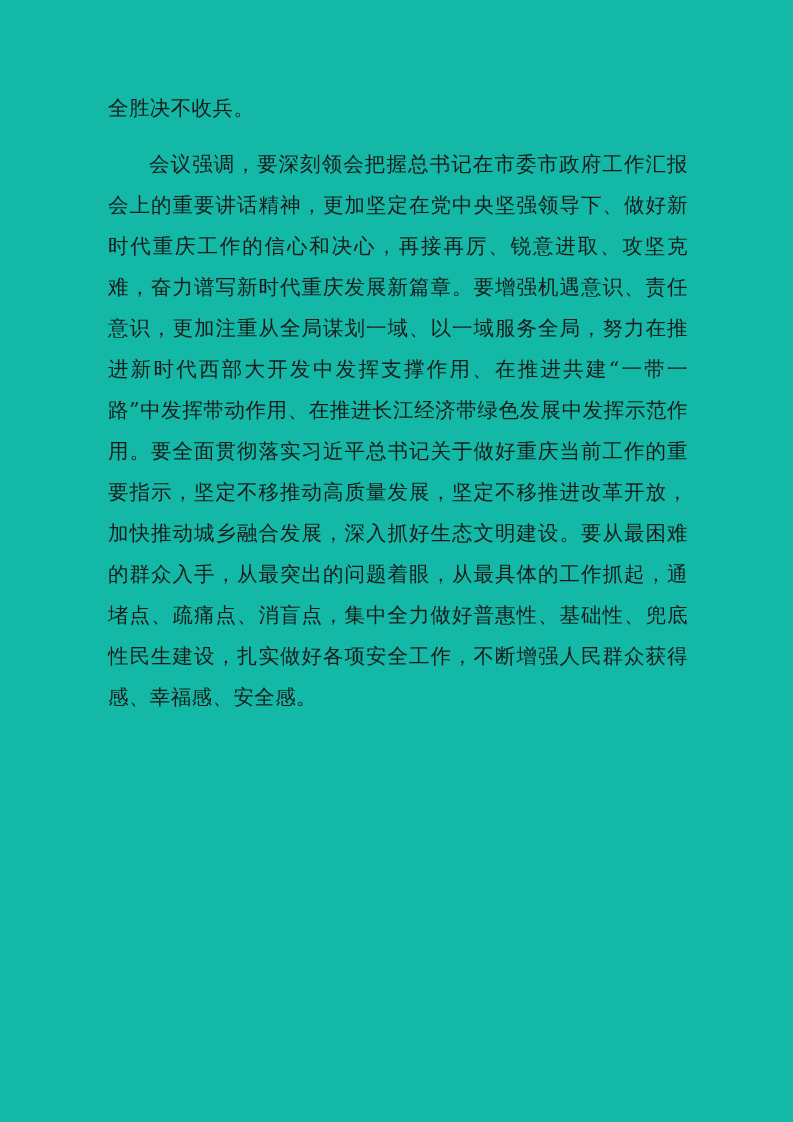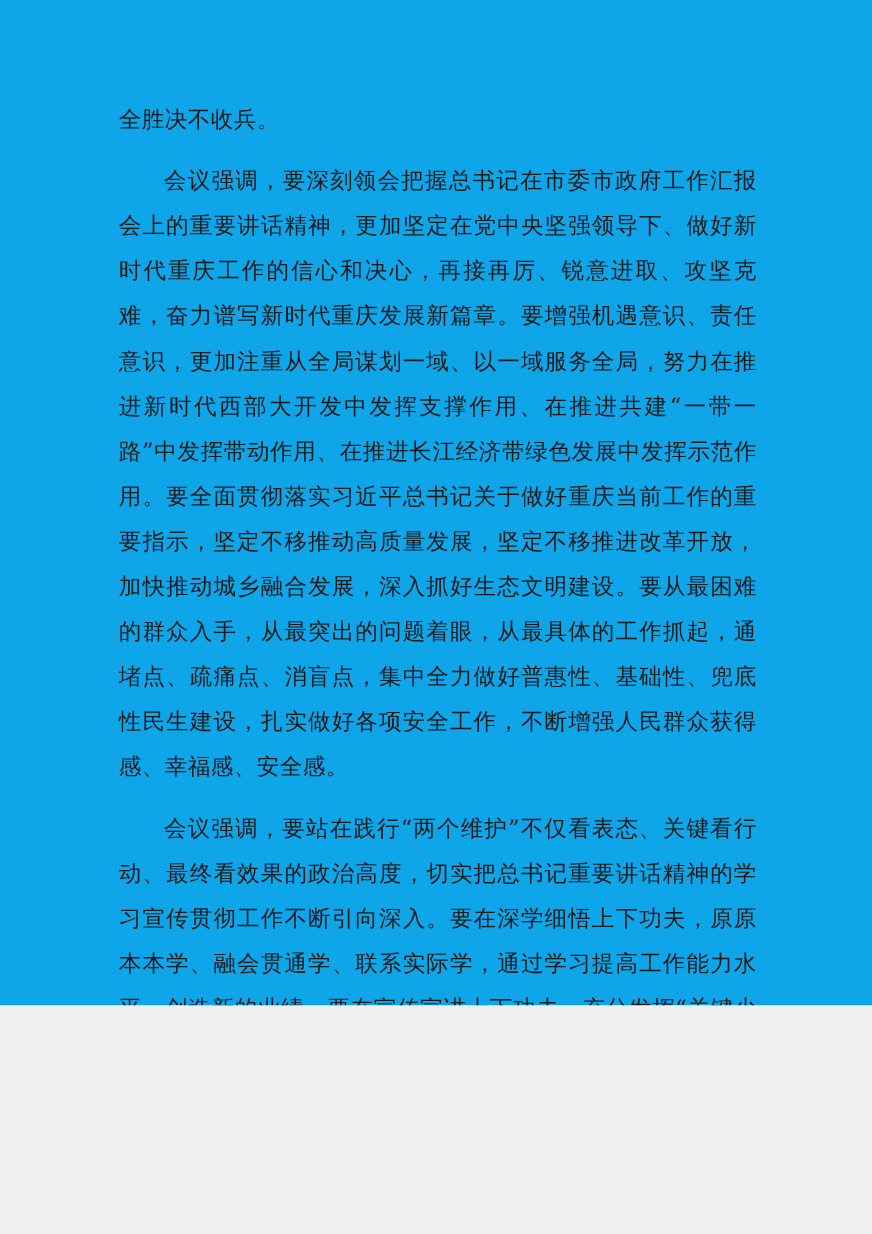--- a/index.html
+++ b/index.html
@@ -6,22 +6,22 @@
     margin: 0;
     padding: 0;
     background: #f0f0f0;
   }
   body {
     font-family: "DejaVu Serif", "Liberation Serif", serif;
   }
   .page {
     position: relative;
     width: 793px;
-    height: 914px;
-    background: #0ea5e9;
+    height: 1122px;
+    background: #14b8a6;
     margin: 0 auto;
     overflow: hidden;
     box-sizing: border-box;
     padding-left: 20px;
   }
   .doc-body {
     position: absolute;
     left: 108px;
     top: 88px;
     width: 580px;
@@ -42,15 +42,14 @@
     margin-top: 15px;
   }
 </style>
 </head>
 <body>
 
 <div class="page">
   <div class="doc-body">
     <p class="para">全胜决不收兵。</p>
     <p class="para indent">会议强调，要深刻领会把握总书记在市委市政府工作汇报会上的重要讲话精神，更加坚定在党中央坚强领导下、做好新时代重庆工作的信心和决心，再接再厉、锐意进取、攻坚克难，奋力谱写新时代重庆发展新篇章。要增强机遇意识、责任意识，更加注重从全局谋划一域、以一域服务全局，努力在推进新时代西部大开发中发挥支撑作用、在推进共建“一带一路”中发挥带动作用、在推进长江经济带绿色发展中发挥示范作用。要全面贯彻落实习近平总书记关于做好重庆当前工作的重要指示，坚定不移推动高质量发展，坚定不移推进改革开放，加快推动城乡融合发展，深入抓好生态文明建设。要从最困难的群众入手，从最突出的问题着眼，从最具体的工作抓起，通堵点、疏痛点、消盲点，集中全力做好普惠性、基础性、兜底性民生建设，扎实做好各项安全工作，不断增强人民群众获得感、幸福感、安全感。</p>
-    <p class="para indent">会议强调，要站在践行“两个维护”不仅看表态、关键看行动、最终看效果的政治高度，切实把总书记重要讲话精神的学习宣传贯彻工作不断引向深入。要在深学细悟上下功夫，原原本本学、融会贯通学、联系实际学，通过学习提高工作能力水平，创造新的业绩。要在宣传宣讲上下功夫，充分发挥“关键少数”作用，努力营造学习宣传的浓厚氛围。要在贯彻落实上下功夫，一条一条梳理、一件一件落实，做到学在平常、做在日常、抓在经常。要在推动发展上下功夫，以总书记重要讲话精神统一思想、谋划思路，统筹推进稳增</p>
   </div>
 </div>
 
 </body></html>

